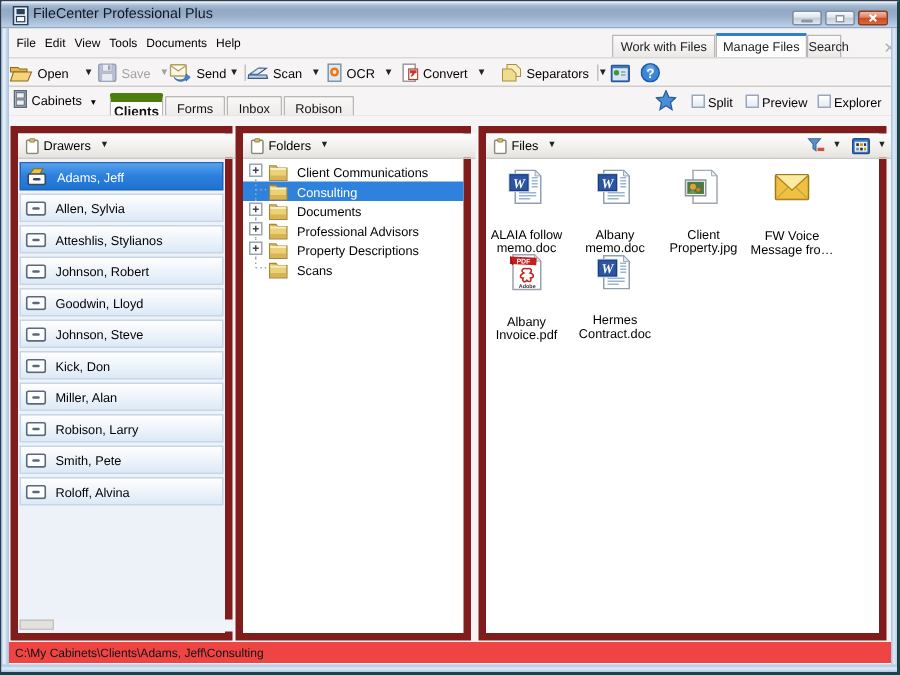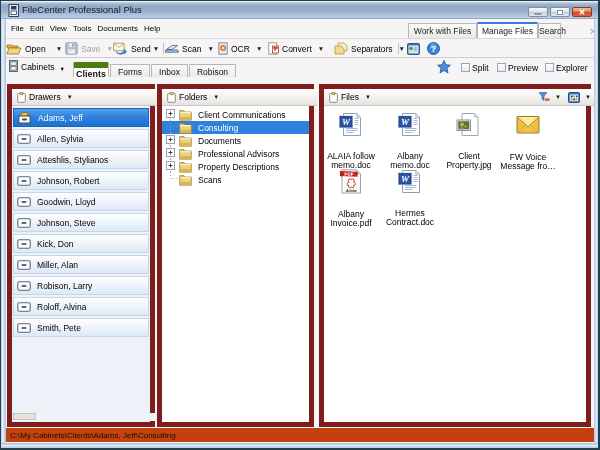--- a/index.html
+++ b/index.html
@@ -64,21 +64,21 @@
 .trow{position:relative;height:13px;display:flex;align-items:center;white-space:nowrap}
 .trow .tg{width:17px;text-align:center;flex:none;position:relative}
 .trow.sel{background:#2e81dd;color:#fff}
 .trow svg.fo{margin:0 3px 0 0}
 
 #pfiles{left:313px;width:272px}
 .fitem{position:absolute;width:64px;text-align:center;line-height:8.5px}
 .fitem svg{display:block;margin:0 auto}
 .fitem .cap{margin-top:16px;white-space:nowrap}
 
-#status{position:absolute;left:0;top:409px;width:588px;height:14px;background:#c2410c;font-size:8px;color:#111;padding:3px 0 0 4px}
+#status{position:absolute;left:0;top:409px;width:588px;height:14px;background:#ef4444;font-size:8px;color:#111;padding:3px 0 0 4px}
 #darkR{position:absolute;left:598px;top:1px;width:2px;height:449px;background:#22404c}
 </style></head>
 <body>
 <div id="frame"></div>
 <div id="title">
   <svg id="appico" width="12" height="13" viewBox="0 0 12 13">
       <rect x="1" y="0.5" width="9.5" height="12" fill="#e8ecf2" stroke="#26405e"></rect>
       <rect x="3" y="2" width="5.5" height="3.5" fill="#26405e"></rect>
       <rect x="3" y="7" width="5.5" height="3.5" fill="#fff" stroke="#26405e" stroke-width="0.8"></rect>
     </svg>
@@ -256,25 +256,25 @@
               <rect x="0.8" y="0.8" width="12.4" height="8.4" rx="1.2" fill="#fdfdfd" stroke="#5a6a7a" stroke-width="1.1"></rect>
               <rect x="4.5" y="4.1" width="5" height="1.8" rx="0.9" fill="#5a6a7a"></rect>
             </svg>Miller, Alan</div>
           <div class="drow"><svg width="14" height="10" viewBox="0 0 14 10">
               <rect x="0.8" y="0.8" width="12.4" height="8.4" rx="1.2" fill="#fdfdfd" stroke="#5a6a7a" stroke-width="1.1"></rect>
               <rect x="4.5" y="4.1" width="5" height="1.8" rx="0.9" fill="#5a6a7a"></rect>
             </svg>Robison, Larry</div>
           <div class="drow"><svg width="14" height="10" viewBox="0 0 14 10">
               <rect x="0.8" y="0.8" width="12.4" height="8.4" rx="1.2" fill="#fdfdfd" stroke="#5a6a7a" stroke-width="1.1"></rect>
               <rect x="4.5" y="4.1" width="5" height="1.8" rx="0.9" fill="#5a6a7a"></rect>
+            </svg>Smith, Pete</div>
+          <div class="drow"><svg width="14" height="10" viewBox="0 0 14 10">
+              <rect x="0.8" y="0.8" width="12.4" height="8.4" rx="1.2" fill="#fdfdfd" stroke="#5a6a7a" stroke-width="1.1"></rect>
+              <rect x="4.5" y="4.1" width="5" height="1.8" rx="0.9" fill="#5a6a7a"></rect>
             </svg>Roloff, Alvina</div>
-          <div class="drow"><svg width="14" height="10" viewBox="0 0 14 10">
-              <rect x="0.8" y="0.8" width="12.4" height="8.4" rx="1.2" fill="#fdfdfd" stroke="#5a6a7a" stroke-width="1.1"></rect>
-              <rect x="4.5" y="4.1" width="5" height="1.8" rx="0.9" fill="#5a6a7a"></rect>
-            </svg>Smith, Pete</div>
         </div>
       <div style="position:absolute;left:1px;bottom:1px;width:144px;height:8px;background:#f0f3f8">
           <div style="position:absolute;left:0;top:0;width:23px;height:7px;background:#e3e1dd;border:1px solid #c6c4c0"></div>
         </div>
     </div>
     <div class="panel" id="pfolders">
       <div class="phead" style="width:155px"><svg width="9" height="11" viewBox="0 0 9 11">
             <rect x="0.7" y="1.5" width="7.6" height="8.8" rx="0.8" fill="#fff" stroke="#8a8a7a"></rect>
             <rect x="2.8" y="0.5" width="3.4" height="2.2" rx="0.4" fill="#d8c06a" stroke="#8a7a4a" stroke-width="0.6"></rect>
           </svg>Folders<span class="parr">▼</span></div>

